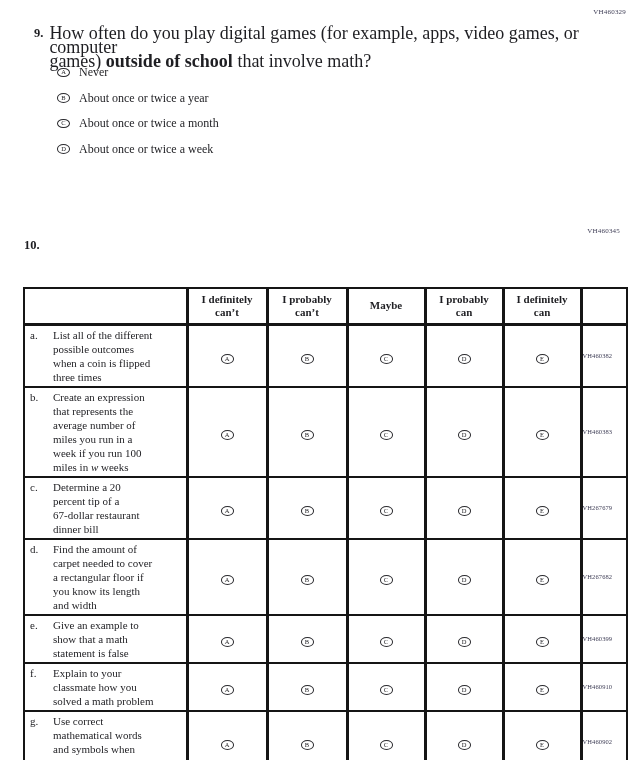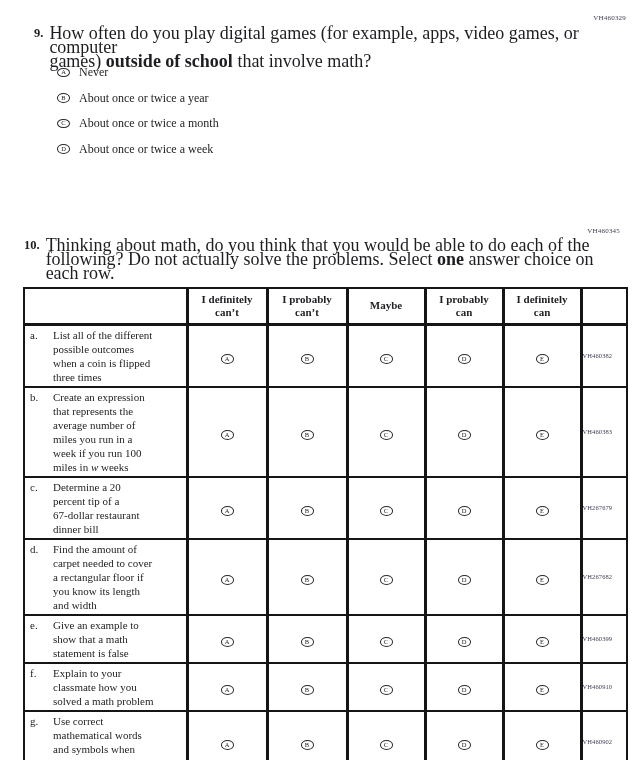--- a/index.html
+++ b/index.html
@@ -67,21 +67,21 @@
     padding-left:2px;letter-spacing:0.1px;
     overflow:hidden;
   }
   .var-it{font-style:italic;}
 </style>
 </head>
 <body>
 
 <div class="page">
 
-  <div class="corner-code" style="top:14px;right:14px;">VH460329</div>
+  <div class="corner-code" style="top:8px;right:14px;">VH460329</div>
   <div class="corner-code" style="top:227px;right:20px;">VH460345</div>
 
   <div class="q-block" style="left:34px;top:26px;width:566px;">
     <span class="q-num">9.</span>
     <span class="q-text"><span class="preline">How often do you play digital games (for example, apps, video games, or computer
 games) </span><span class="q-bold">outside of school</span><span> that involve math?</span></span>
   </div>
 
   <div class="opt-list">
     <div class="opt-item">
@@ -97,22 +97,20 @@
       <span class="opt-label">About once or twice a month</span>
     </div>
     <div class="opt-item">
       <span class="bubble">D</span>
       <span class="opt-label">About once or twice a week</span>
     </div>
   </div>
 
   <div class="q-block" style="left:24px;top:238px;width:592px;">
     <span class="q-num">10.</span>
-    <span class="q-text"><span class="preline">Thinking about math, do you think that you would be able to do each of the
-following? Do not actually solve the problems. Select </span><span class="q-bold">one</span><span> answer choice on each row.</span></span>
   </div>
 
   <table class="matrix">
     <colgroup>
       <col style="width:163px">
         <col style="width:80px">
         <col style="width:80px">
         <col style="width:78px">
         <col style="width:78px">
         <col style="width:78px">

